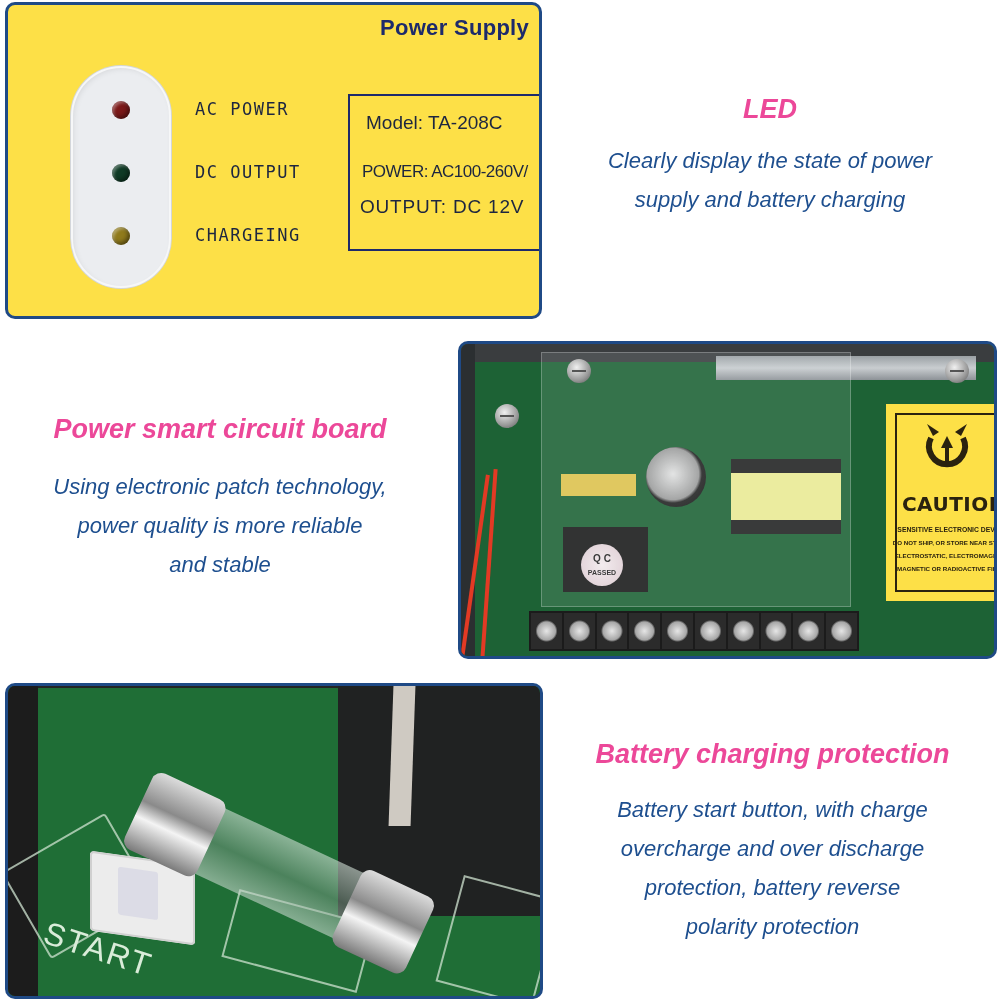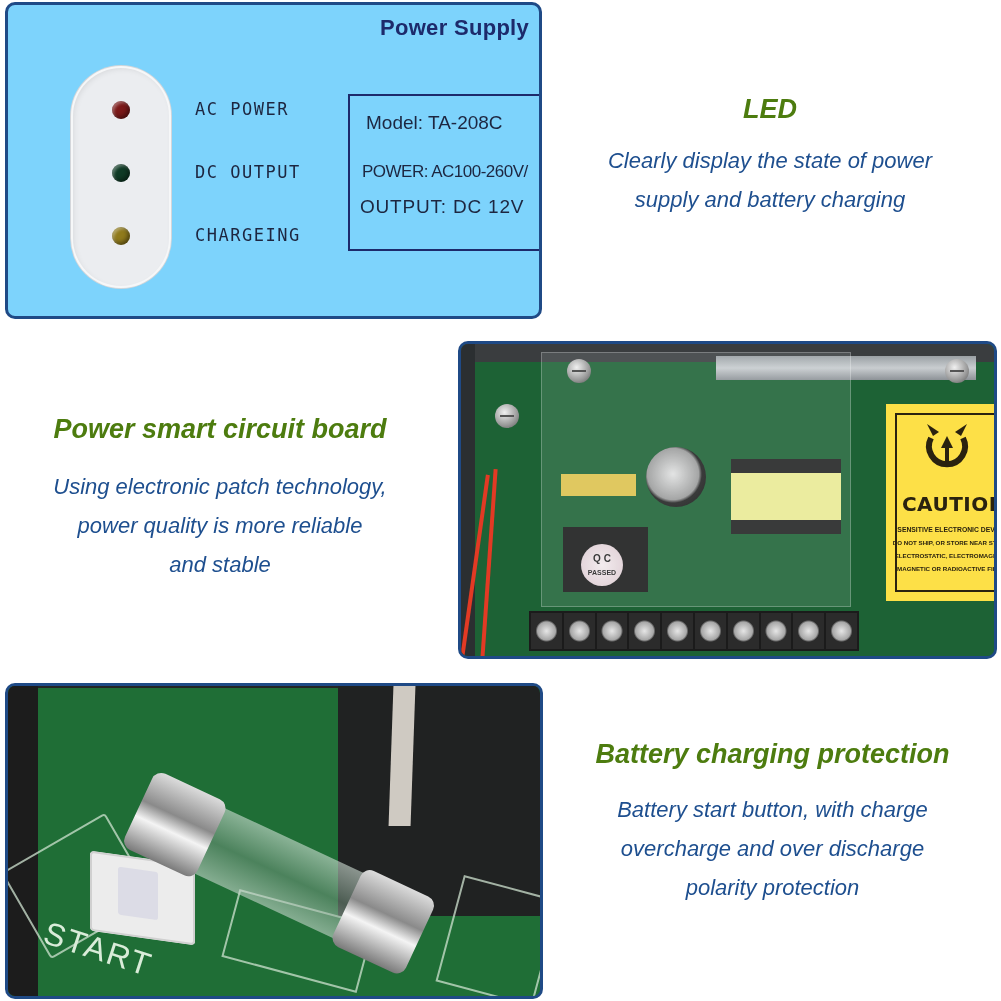--- a/index.html
+++ b/index.html
@@ -7,21 +7,21 @@
   body { position: relative; font-family: "Liberation Sans", sans-serif; }
 
   .panel {
     position: absolute;
     border: 3px solid #1f4a86;
     border-radius: 10px;
     overflow: hidden;
   }
 
   
-  #p1 { left: 5px; top: 2px; width: 537px; height: 317px; background: #7dd3fc; }
+  #p1 { left: 5px; top: 2px; width: 537px; height: 317px; background: #fde047; }
   #p1 .plate-title {
     position: absolute; left: 372px; top: 10px; font-size: 22px; font-weight: bold;
     color: #1d2a6b; white-space: nowrap; letter-spacing: 0.3px;
   }
   #p1 .led-oval {
     position: absolute; left: 63px; top: 61px; width: 100px; height: 222px;
     border-radius: 50px; background: #ebedf0;
     box-shadow: inset 0 0 0 2px #f6f7f8, inset 2px 2px 6px rgba(0,0,0,0.10), 0 0 0 1px #d3d6da;
   }
   #p1 .led {
@@ -35,21 +35,21 @@
   #p1 .spec-box {
     position: absolute; left: 340px; top: 89px; width: 210px; height: 157px;
     border: 2px solid #1d2a6b;
   }
   #p1 .spec-line {
     position: absolute; color: #1d2640; white-space: nowrap;
   }
 
   
   .feature { position: absolute; text-align: center; color: #1a4a8c; font-style: italic; }
-  .feature h2 { font-weight: bold; font-size: 27px; color: #4d7c0f; }
+  .feature h2 { font-weight: bold; font-size: 27px; color: #ec4899; }
   .feature p { font-size: 22px; line-height: 39px; color: #1e4f8f; }
 
   
   #p2 { left: 458px; top: 341px; width: 539px; height: 318px; background: #1f5a33; }
   .pcb-bg { position: absolute; inset: 0; background:
       linear-gradient(90deg, #2b2f31 0, #2b2f31 14px, transparent 14px),
       linear-gradient(180deg, #3a3d3f 0, #3a3d3f 18px, transparent 18px),
       #1d6235; }
   .heatsink { position: absolute; left: 255px; top: 12px; width: 260px; height: 24px; background: linear-gradient(#9aa0a4,#c9cdd0,#8d9297); }
   .acrylic { position: absolute; left: 80px; top: 8px; width: 310px; height: 255px;
@@ -193,14 +193,15 @@
     <div class="fuse-glass"></div>
     <div class="fuse-cap" style="left:0;"></div>
     <div class="fuse-cap" style="left:230px;"></div>
   </div>
 </div>
 
 <div class="feature" style="left:560px;top:739px;width:425px;">
   <h2>Battery charging protection</h2>
   <p style="margin-top:20px;">Battery start button, with charge</p>
   <p>overcharge and over discharge</p>
+  <p>protection, battery reverse</p>
   <p>polarity protection</p>
 </div>
 
 </body></html>

